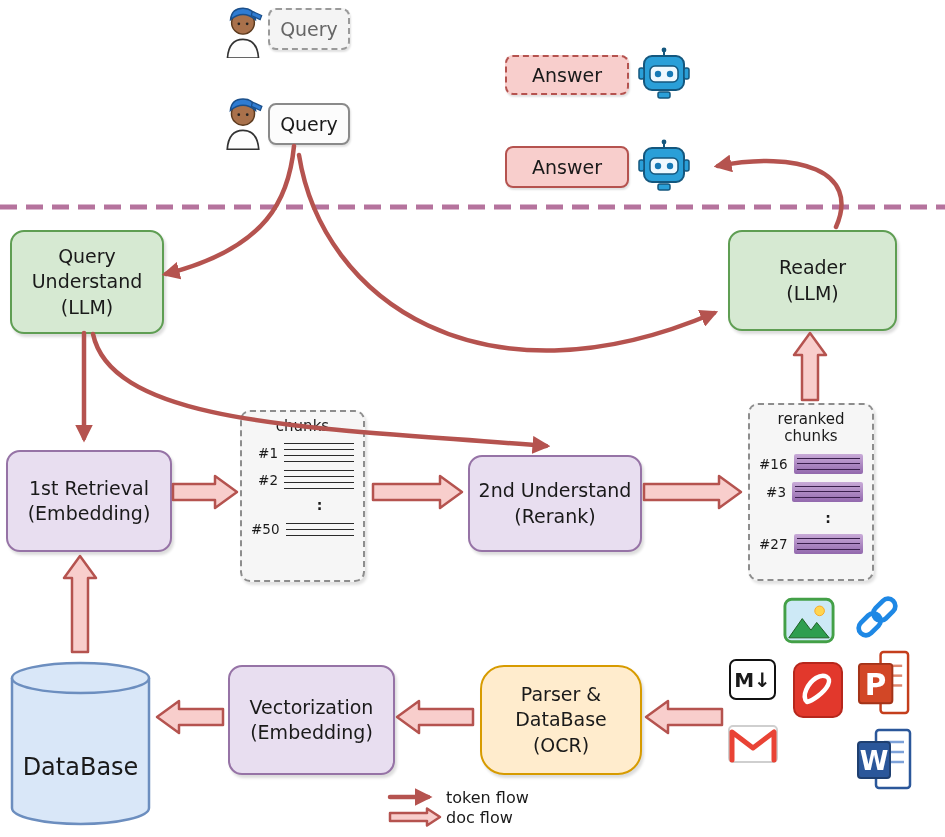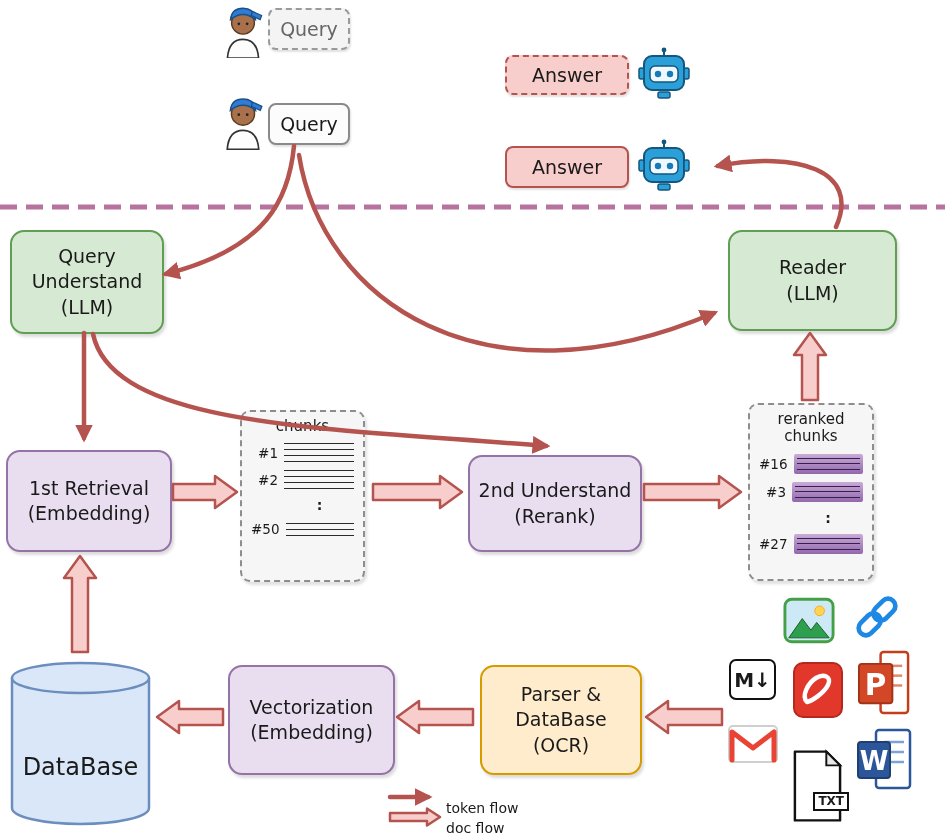--- a/index.html
+++ b/index.html
@@ -18,21 +18,21 @@
   #ah path{fill:var(--arrow-red,#b5534f);}
 
   
   .node{
     position:absolute;display:flex;flex-direction:column;align-items:center;justify-content:center;
     border-radius:14px;border:2.5px solid #888;font-size:19px;line-height:1.32;text-align:center;
     box-shadow:2px 3px 3px rgba(0,0,0,.14);z-index:2;
   }
   .node.green{background:var(--node-green-fill,#d6e9d2);border-color:var(--node-green-border,#5f9e53);}
   .node.purple{background:var(--node-purple-fill,#e8def0);border-color:var(--node-purple-border,#9673a6);}
-  .node.orange{background:var(--node-orange-fill,#ffeccd);border-color:var(--node-orange-border,#d79b00);}
+  .node.orange{background:var(--node-orange-fill,#ffeccd);border-color:var(--node-orange-border,#d79b00);border-radius:24px;}
 
   
   .tag{
     position:absolute;display:flex;align-items:center;justify-content:center;
     border-radius:8px;font-size:19px;z-index:2;box-shadow:1px 2px 2px rgba(0,0,0,.12);
   }
   .tag.q-dashed{border:2px dashed #9a9a9a;background:#f4f4f4;color:#666;}
   .tag.q-solid{border:2px solid #8a8a8a;background:#fcfcfc;}
   .tag.a-dashed{border:2px dashed var(--answer-border,#b5534f);background:var(--answer-fill,#f8cecc);}
   .tag.a-solid{border:2px solid var(--answer-border,#b5534f);background:var(--answer-fill,#f8cecc);}
@@ -59,21 +59,21 @@
 
   
   .icon{position:absolute;z-index:2;}
   .icon svg{width:100%;height:100%;}
   .md-icon{display:flex;align-items:center;justify-content:center;border:2.5px solid #111;
            border-radius:7px;background:#fff;font-weight:700;font-size:20px;box-sizing:border-box;}
   .txt-label{position:absolute;right:-5px;bottom:13px;border:2.5px solid #111;background:#fff;
              font-size:12px;font-weight:700;padding:0 3px;line-height:15px;}
   .icon-letter{font-family:"DejaVu Sans","Liberation Sans",sans-serif;}
 
-  .legend-label{position:absolute;font-size:14px;z-index:2;margin-top:12px;}
+  .legend-label{position:absolute;font-size:16px;z-index:2;}
 </style>
 </head>
 <body>
 
 <div class="canvas">
 
   <svg class="arrows" width="945" height="837" viewBox="0 0 945 837">
     <defs>
       <marker id="ah" viewBox="0 0 10 10" refX="7.5" refY="5" markerWidth="4" markerHeight="4" orient="auto-start-reverse">
         <path d="M0 0 L10 5 L0 10 Z"></path>
@@ -308,27 +308,20 @@
     </svg>
   </div>
 
   <div class="icon" style="left:727px;top:722px;width:52px;height:44px;">
     <svg viewBox="0 0 52 42">
       <rect x="2" y="3" width="48" height="36" rx="4" fill="#fff" stroke="#cfcfcf" stroke-width="2"></rect>
       <path d="M5 37 V9 L26 25 L47 9 V37" fill="none" stroke="#e94335" stroke-width="5" stroke-linejoin="round" stroke-linecap="round"></path>
     </svg>
   </div>
 
-  <div class="icon" style="left:789px;top:748px;width:55px;height:76px;">
-    <svg viewBox="0 0 56 74">
-      <path d="M6 2 H38 L52 16 V72 H6 Z" fill="#fff" stroke="#111" stroke-width="2.5" stroke-linejoin="round"></path>
-      <path d="M38 2 L38 16 H52 Z" fill="#e8e8e8" stroke="#111" stroke-width="2"></path>
-    </svg>
-    <span class="txt-label">TXT</span>
-  </div>
 
   <div class="icon" style="left:856px;top:728px;width:56px;height:62px;">
     <svg viewBox="0 0 56 62">
       <rect x="20" y="2" width="34" height="58" rx="3" fill="#fff" stroke="#2b579a" stroke-width="2.5"></rect>
       <line x1="28" y1="14" x2="48" y2="14" stroke="#7da2d9" stroke-width="2.5"></line>
       <line x1="28" y1="24" x2="48" y2="24" stroke="#7da2d9" stroke-width="2.5"></line>
       <line x1="28" y1="34" x2="48" y2="34" stroke="#7da2d9" stroke-width="2.5"></line>
       <rect x="2" y="14" width="32" height="36" rx="3" fill="#2b579a" stroke="#1e3f70" stroke-width="2"></rect>
       <text class="icon-letter" x="18" y="42" text-anchor="middle" font-size="26" font-weight="bold" fill="#fff">W</text>
     </svg>

